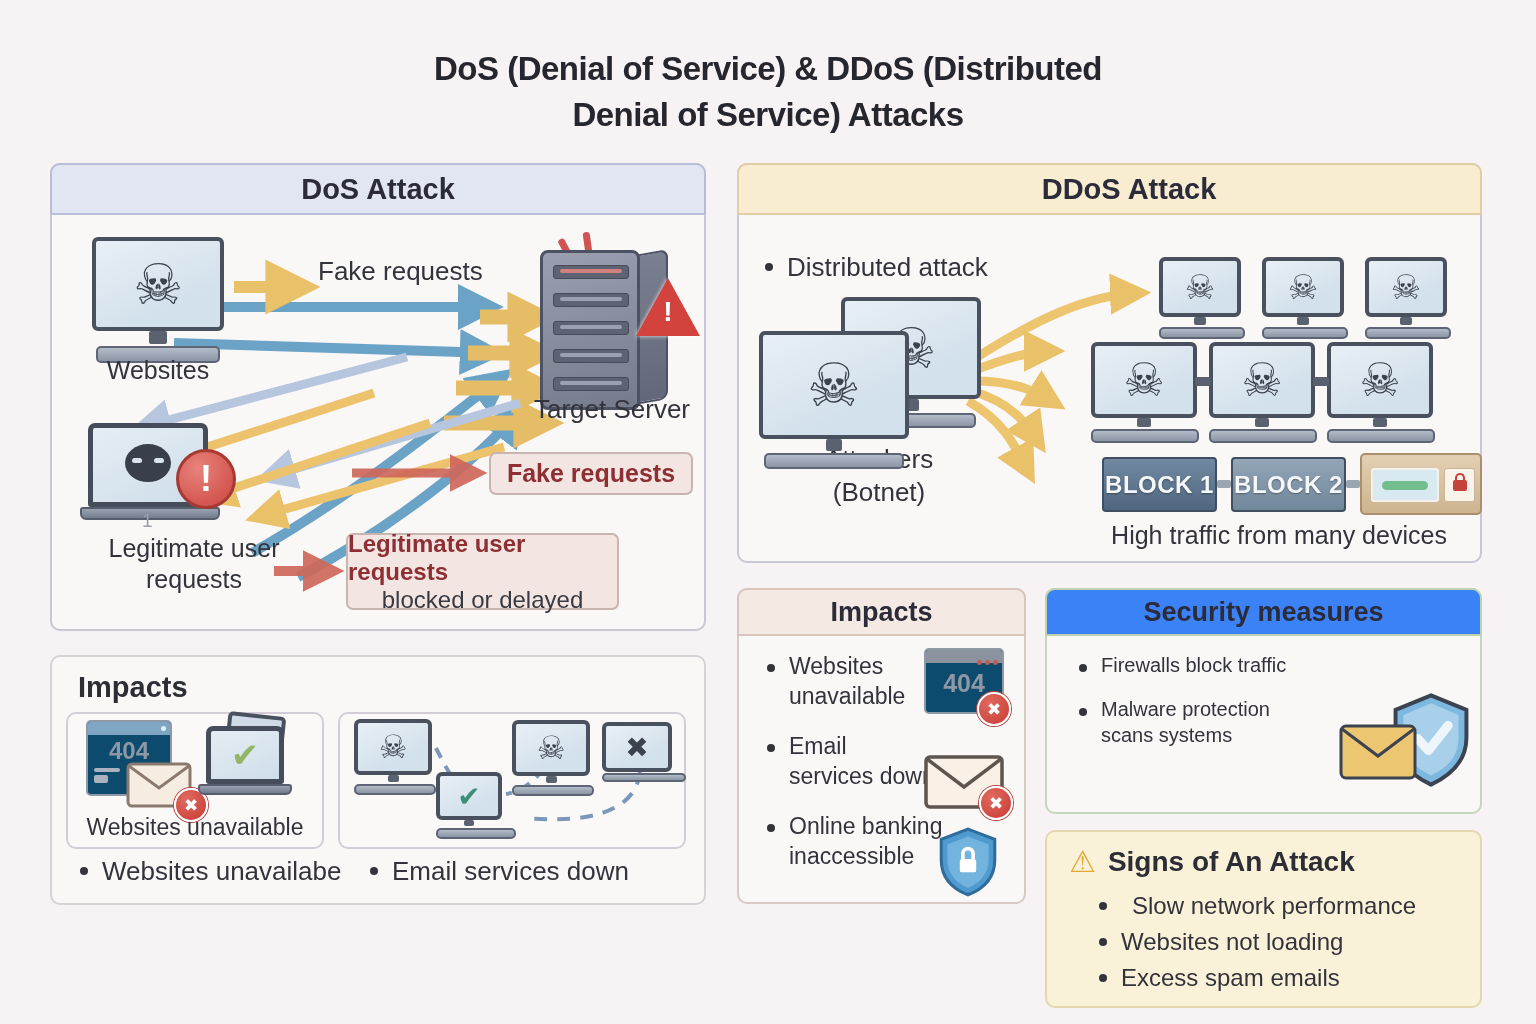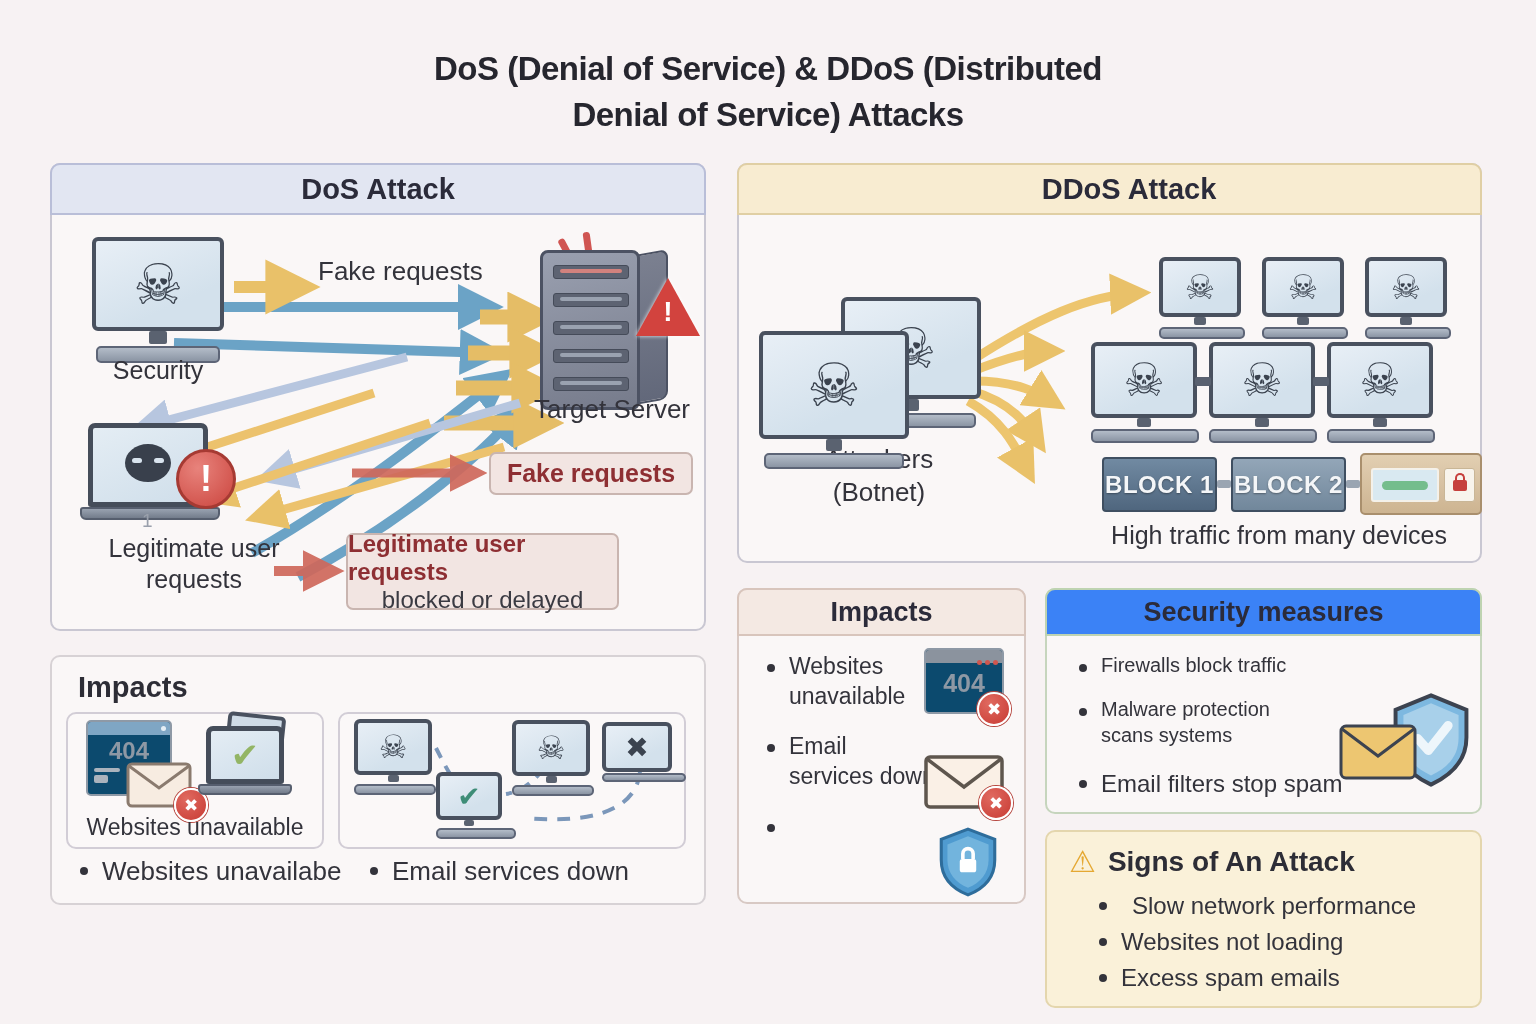--- a/index.html
+++ b/index.html
@@ -168,21 +168,21 @@
       <path d="M222,406 H280" stroke="#cf685b" stroke-width="10" fill="none" marker-end="url(#m-red)" opacity="0.92"></path>
     </svg>
 
     <div class="pc" style="left:40px; top:72px; width:132px;">
       <div class="scr" style="height:94px;">
         <span class="glyph" style="font-size:56px;">☠</span>
       </div>
       <div class="neck" style="width:18px; height:13px;"></div>
       <div class="kb" style="width:124px; height:17px;"></div>
     </div>
-    <div class="lbl ctr" style="left:30px; top:190px; width:152px;">Security</div>
+    <div class="lbl ctr" style="left:30px; top:190px; width:152px;">Websites</div>
 
     <div class="lbl" style="left:266px; top:90px; font-size:26px;">Fake requests</div>
 
     <div class="server" style="left:488px; top:85px;">
       <div class="tick" style="left:22px; top:-12px; transform:rotate(-28deg);"></div>
       <div class="tick" style="left:44px; top:-18px; transform:rotate(-8deg);"></div>
       <div class="srv-side"></div>
       <div class="srv-front">
         <div class="slot red" style="top:12px;">
             <i></i>
@@ -240,20 +240,24 @@
     </header>
 
     <svg class="layer" width="745" height="400" viewBox="0 0 745 400">
       <path d="M232,196 C300,152 350,130 400,128" stroke="#edc56e" stroke-width="9" fill="none" marker-end="url(#m-yellow)"></path>
       <path d="M234,206 C280,188 300,186 314,186" stroke="#edc56e" stroke-width="9" fill="none" marker-end="url(#m-yellow)"></path>
       <path d="M235,216 C278,216 300,228 316,238" stroke="#edc56e" stroke-width="9" fill="none" marker-end="url(#m-yellow)"></path>
       <path d="M233,226 C274,238 288,260 300,278" stroke="#edc56e" stroke-width="9" fill="none" marker-end="url(#m-yellow)"></path>
       <path d="M229,236 C268,258 278,286 290,308" stroke="#edc56e" stroke-width="9" fill="none" marker-end="url(#m-yellow)"></path>
     </svg>
 
+    <div class="li-row" style="left:26px; top:86px;">
+      <span class="dot"></span>
+      <span class="li-txt" style="font-size:26px;">Distributed attack</span>
+    </div>
 
     <div class="pc" style="left:102px; top:132px; width:140px; z-index:1;">
       <div class="scr" style="height:102px;">
           <span class="glyph" style="font-size:56px;">☠</span>
         </div>
       <div class="neck" style="width:16px; height:12px;"></div>
       <div class="kb" style="width:130px; height:15px;"></div>
     </div>
     <div class="pc" style="left:20px; top:166px; width:150px; z-index:2;">
       <div class="scr" style="height:108px;">
@@ -442,20 +446,21 @@
     <svg class="abs" style="left:185px; top:165px;" width="80" height="54" viewBox="0 0 80 54">
       <rect x="2" y="2" width="76" height="50" rx="4" fill="#faf0e6" stroke="#5e564e" stroke-width="3.5"></rect>
       <path d="M3,4 L40,32 L77,4" fill="none" stroke="#5e564e" stroke-width="3.5"></path>
     </svg>
     <div class="badge-x" style="left:240px; top:196px;">
         <span>✖</span>
       </div>
 
     <div class="li-row" style="left:28px; top:222px; width:180px;">
       <span class="dot"></span>
+      <span class="li-txt" style="font-size:23px;">Online banking inaccessible</span>
     </div>
     <svg class="abs" style="left:196px; top:236px;" width="66" height="72" viewBox="0 0 64 70">
       <path d="M32 3 L58 13 V33 C58 50 47 61 32 67 C17 61 6 50 6 33 V13 Z" fill="#4f9bd0" stroke="#2e6d9b" stroke-width="3"></path>
       <path d="M32 10 L52 18 V33 C52 46 44 55 32 60 C20 55 12 46 12 33 V18 Z" fill="#72b4dd"></path>
       <rect x="24" y="32" width="16" height="13" rx="2.5" fill="#fff"></rect>
       <path d="M27 32 V27 a5 5 0 0 1 10 0 V32" fill="none" stroke="#fff" stroke-width="3.5"></path>
     </svg>
   </section>
 
   <section class="panel sec-panel">
@@ -463,24 +468,20 @@
       <span>Security measures</span>
     </header>
 
     <div class="li-row" style="left:32px; top:62px;">
       <span class="dot"></span>
       <span class="li-txt" style="font-size:20px;">Firewalls block traffic</span>
     </div>
     <div class="li-row" style="left:32px; top:106px; width:260px;">
       <span class="dot"></span>
       <span class="li-txt" style="font-size:20px; width:225px;">Malware protection scans systems</span>
-    </div>
-    <div class="li-row" style="left:32px; top:178px;">
-      <span class="dot"></span>
-      <span class="li-txt" style="font-size:24px;">Email filters stop spam</span>
     </div>
 
     <div class="env-wrap" style="left:292px; top:100px; width:130px; height:105px;">
       <svg class="abs" style="left:50px; top:0;" width="84" height="100" viewBox="0 0 64 74">
         <path d="M32 3 L59 14 V35 C59 53 47 64 32 71 C17 64 5 53 5 35 V14 Z" fill="#7db8e0" stroke="#3c4350" stroke-width="3"></path>
         <path d="M32 9 L53 18 V35 C53 49 45 58 32 64 C19 58 11 49 11 35 V18 Z" fill="#a8d0ea"></path>
         <path d="M22 36 L30 45 L45 26" fill="none" stroke="#eef6fb" stroke-width="7" stroke-linecap="round" stroke-linejoin="round"></path>
       </svg>
       <svg class="abs" style="left:0; top:34px;" width="78" height="56" viewBox="0 0 78 56">
         <rect x="2" y="2" width="74" height="52" rx="5" fill="#edc671" stroke="#3c4350" stroke-width="3"></rect>

